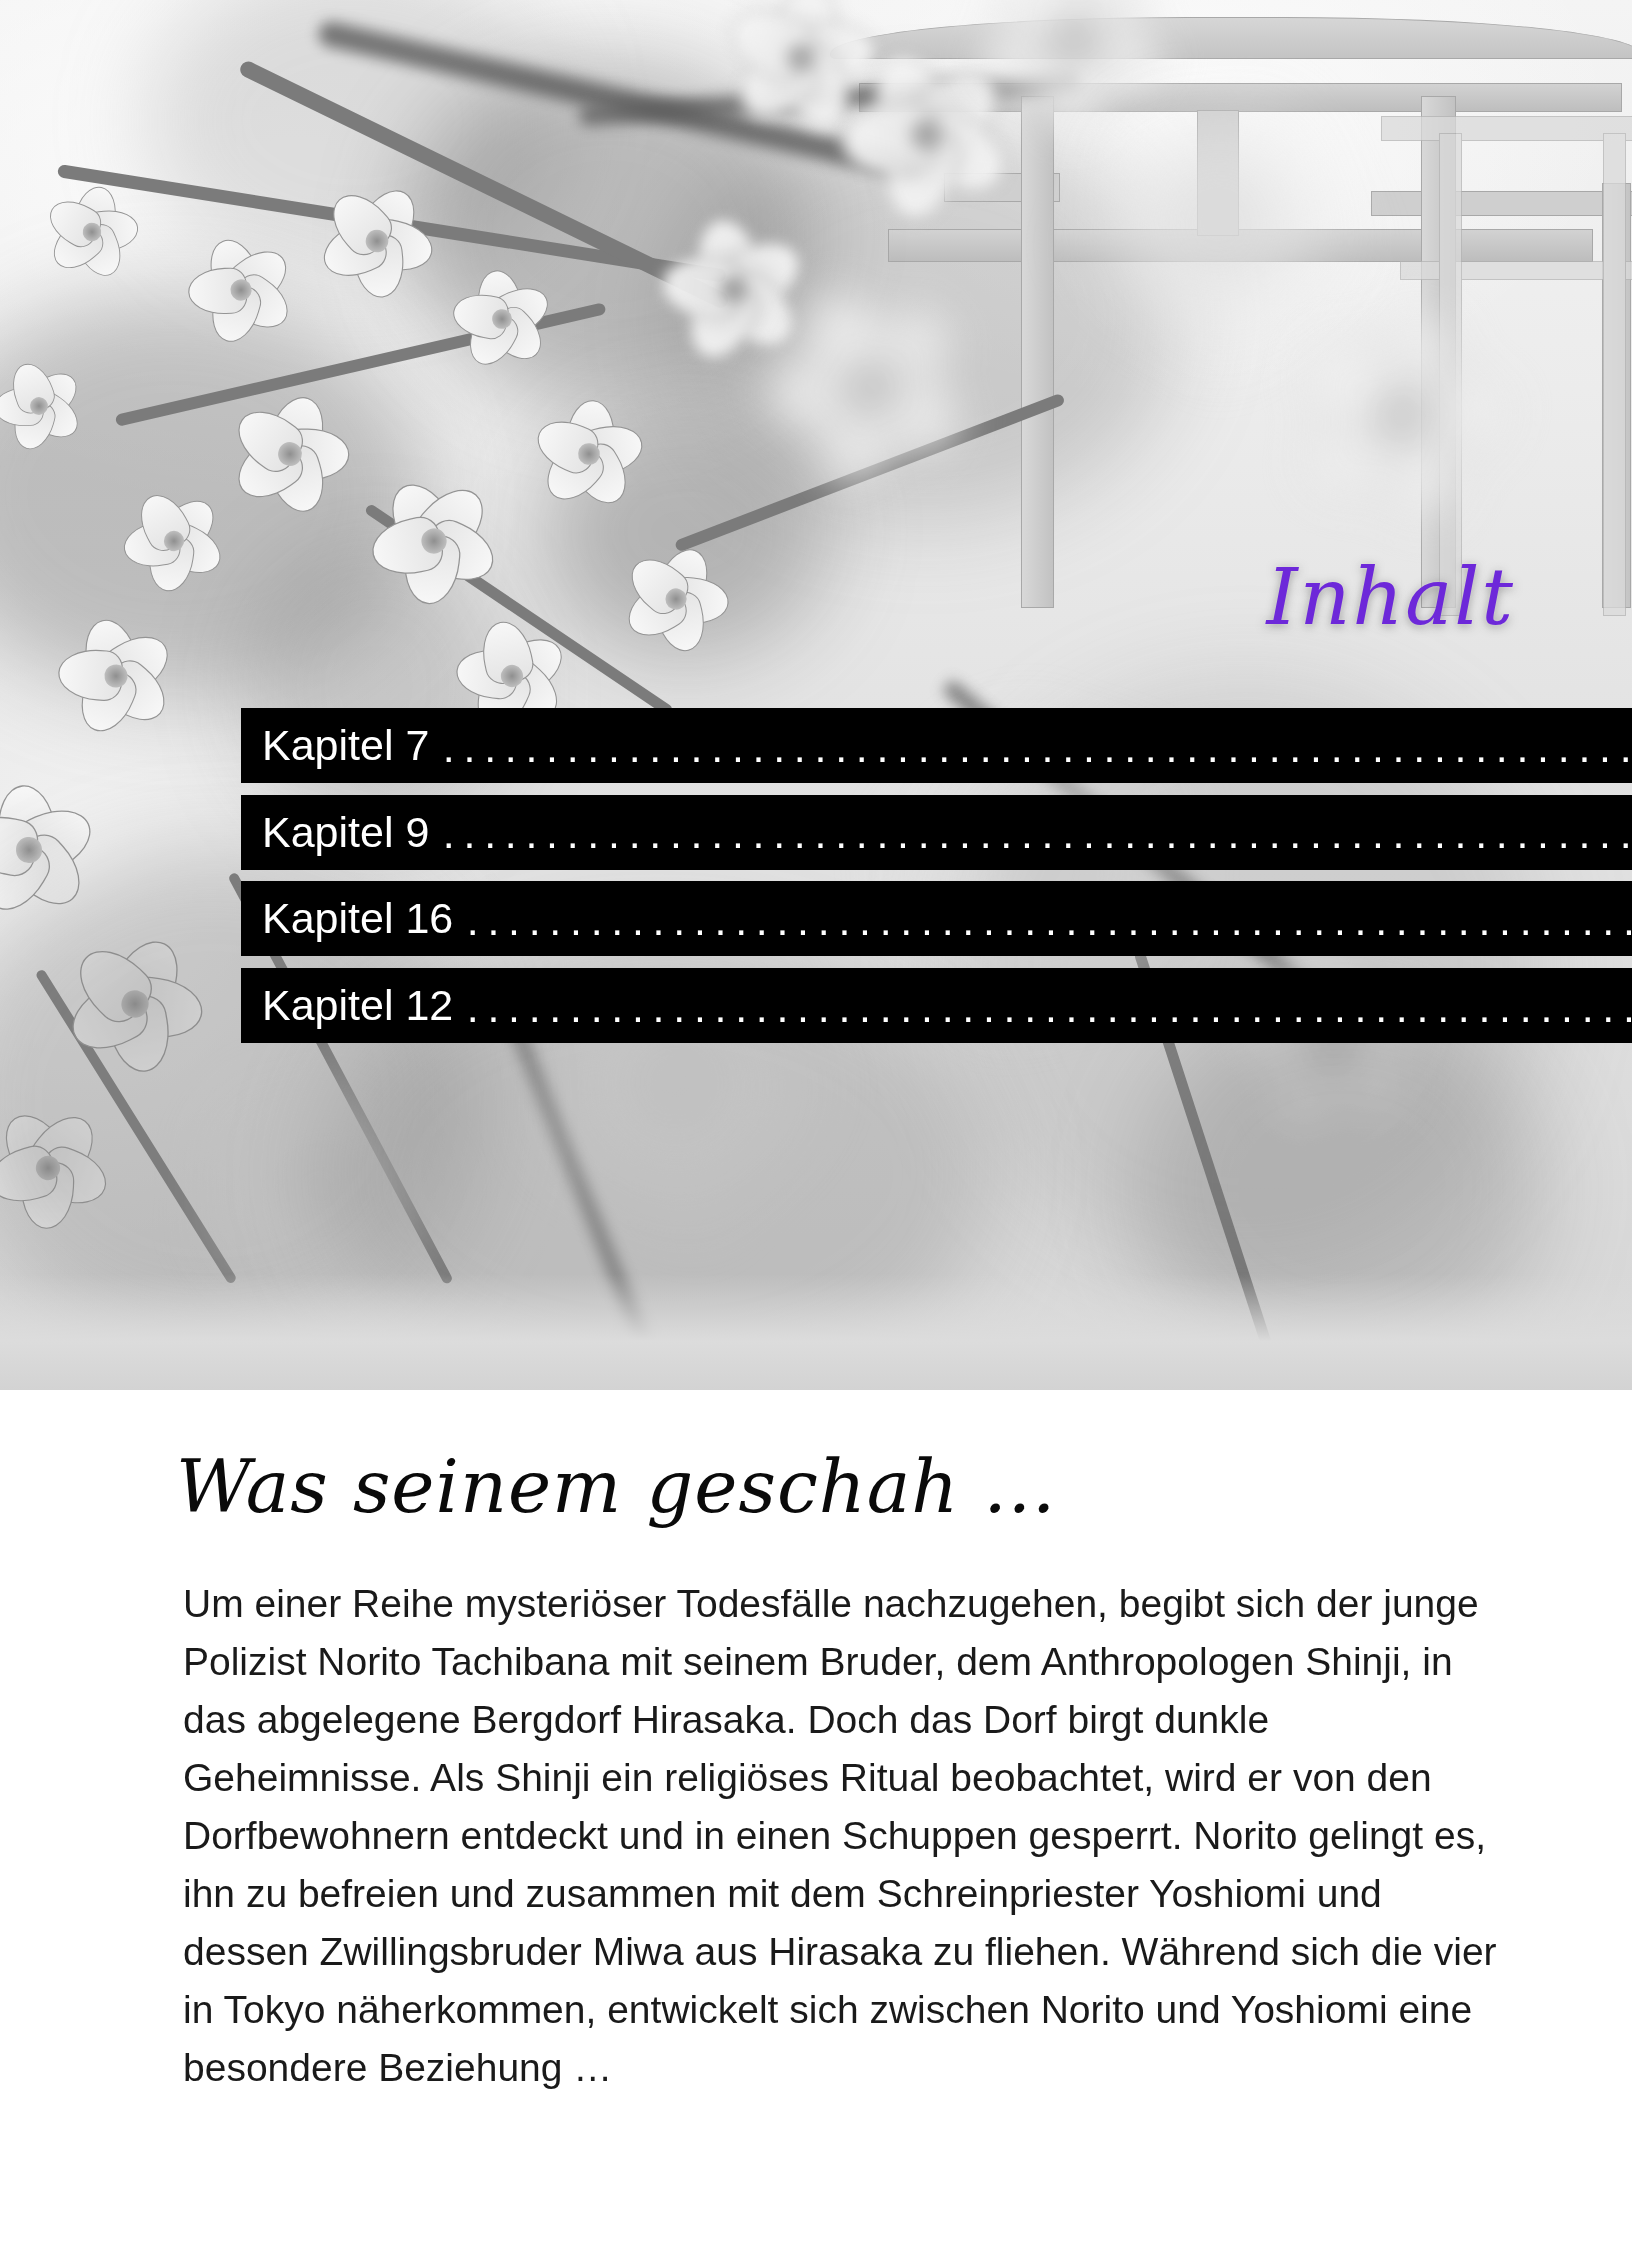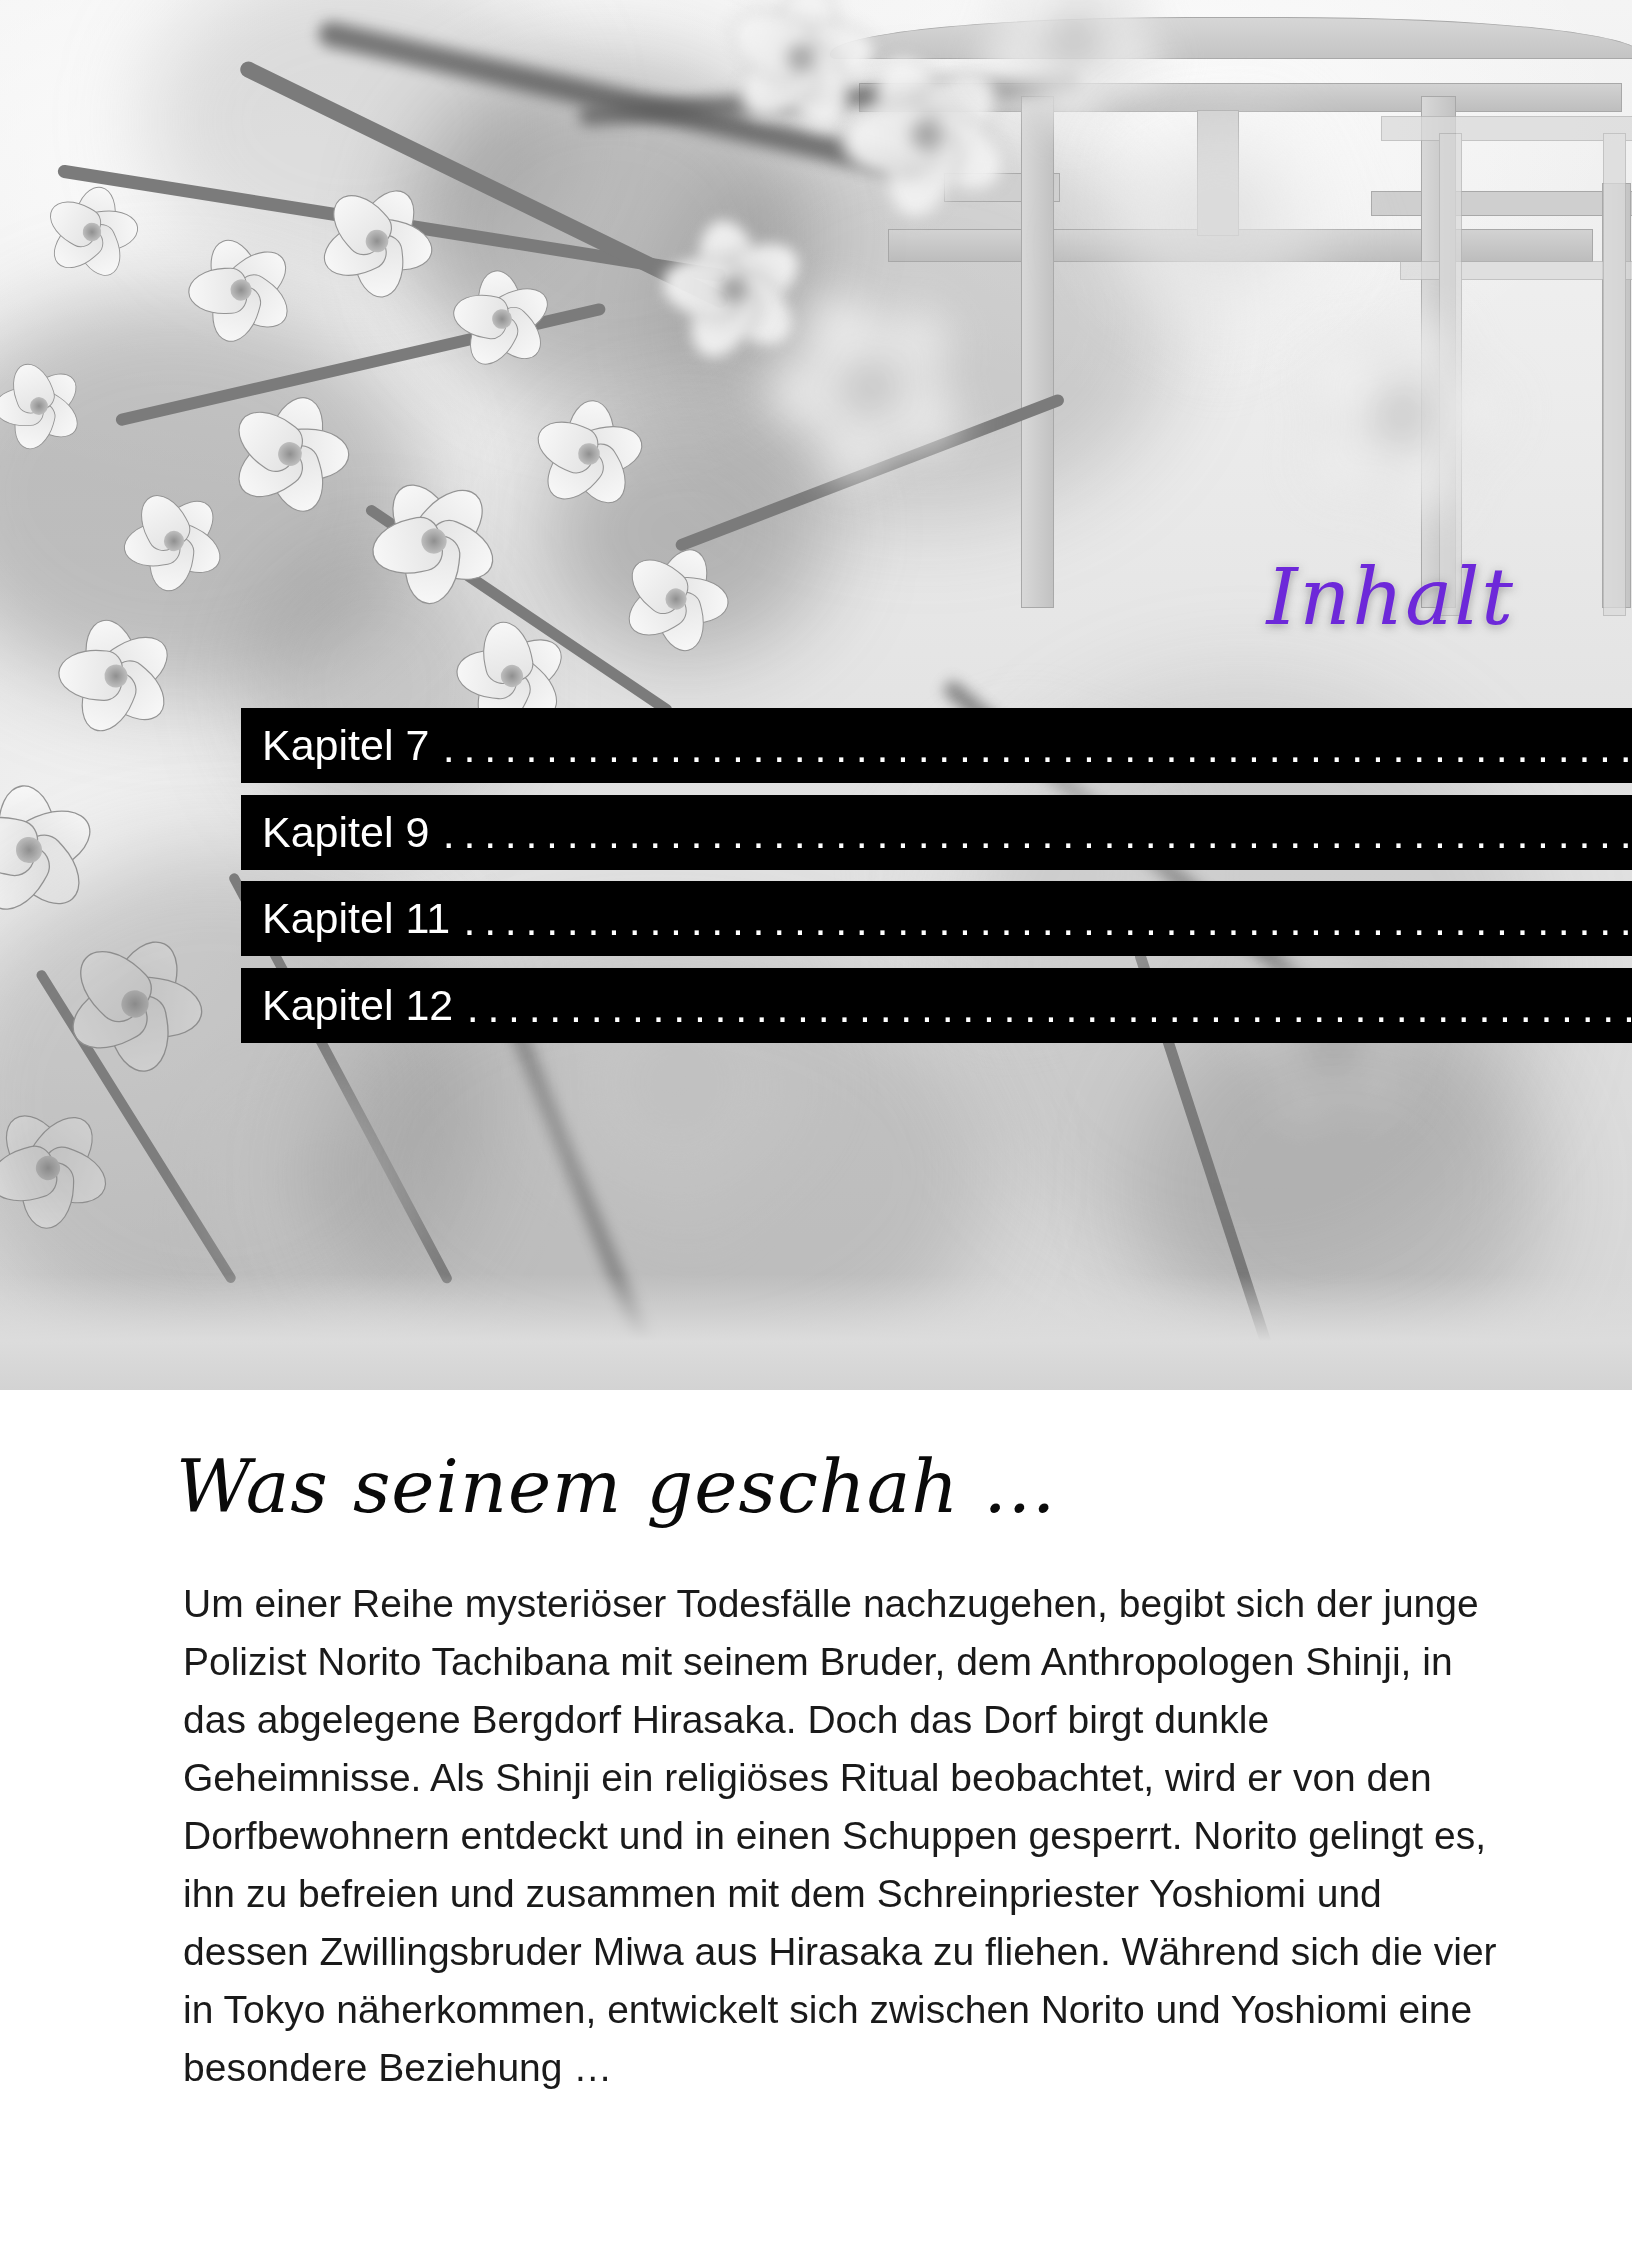--- a/index.html
+++ b/index.html
@@ -426,21 +426,21 @@
 
 
   <div class="toc-row">
     <span class="toc-title">Kapitel 9</span>
     <span class="toc-leader"></span>
     <span class="toc-page">073</span>
   </div>
 
 
   <div class="toc-row">
-    <span class="toc-title">Kapitel 11</span>
+    <span class="toc-title">Kapitel 16</span>
     <span class="toc-leader"></span>
     <span class="toc-page">135</span>
   </div>
 
   <div class="toc-row">
     <span class="toc-title">Kapitel 12</span>
     <span class="toc-leader"></span>
     <span class="toc-page">169</span>
   </div>
 

